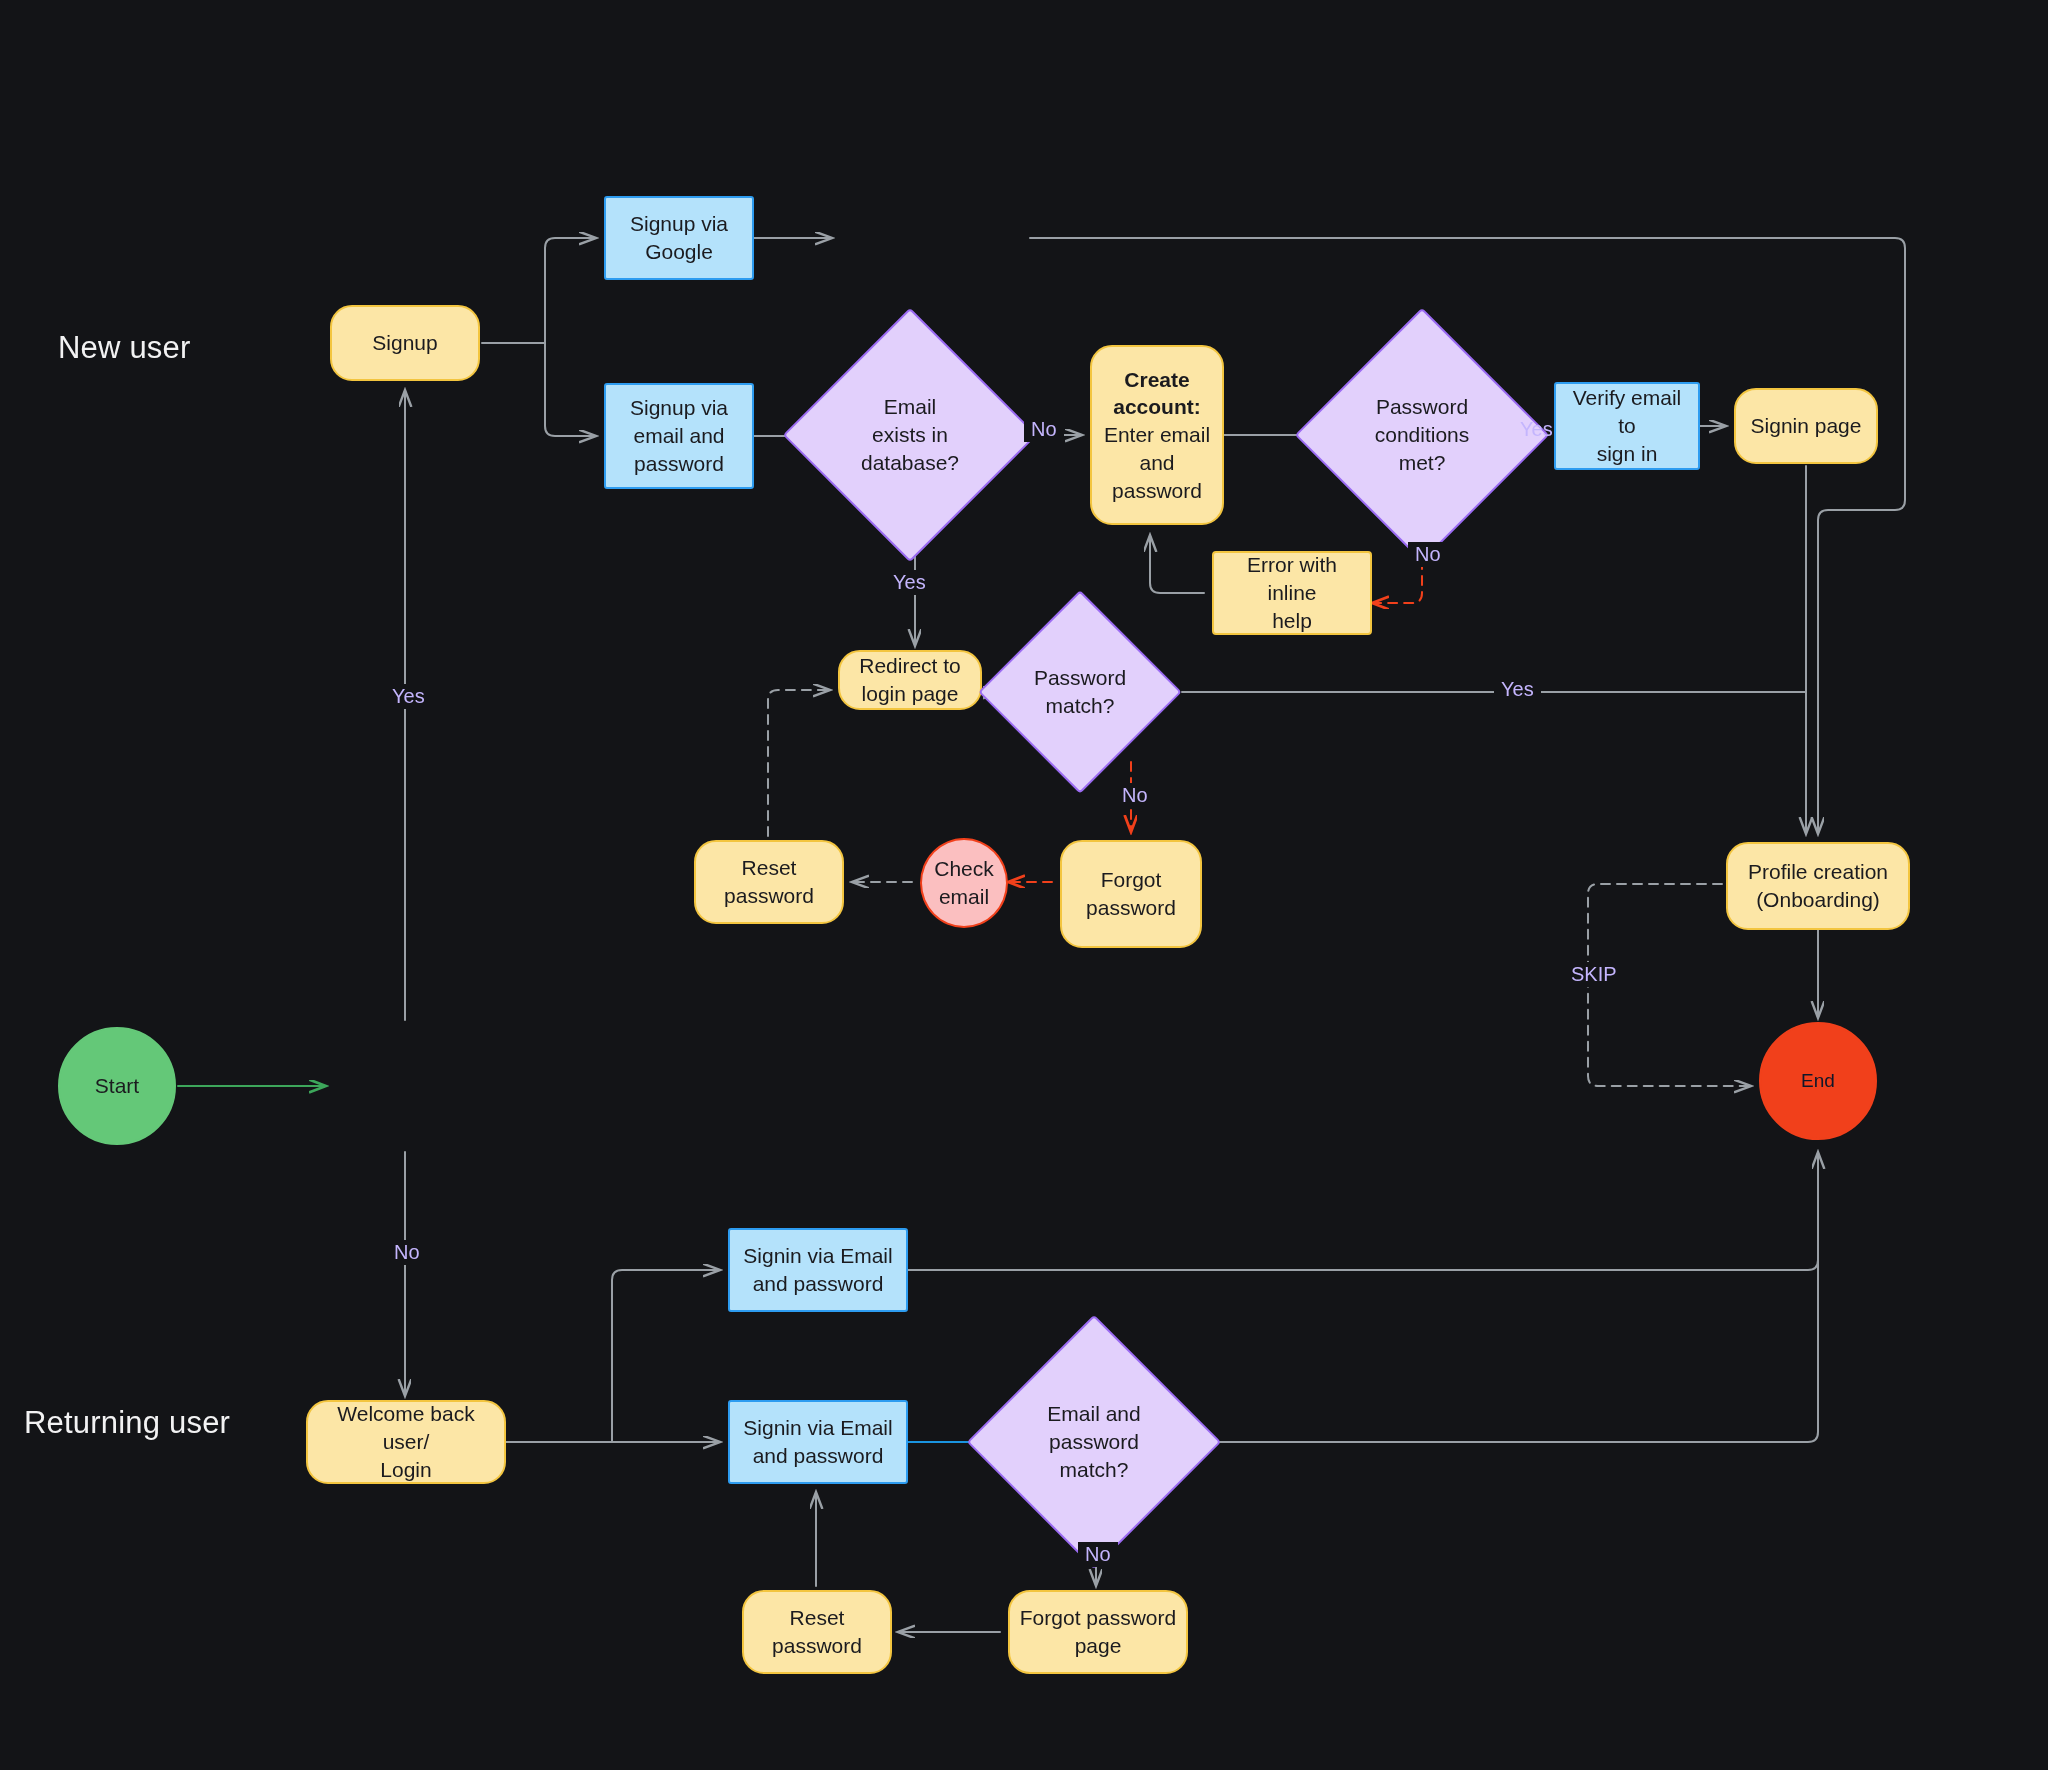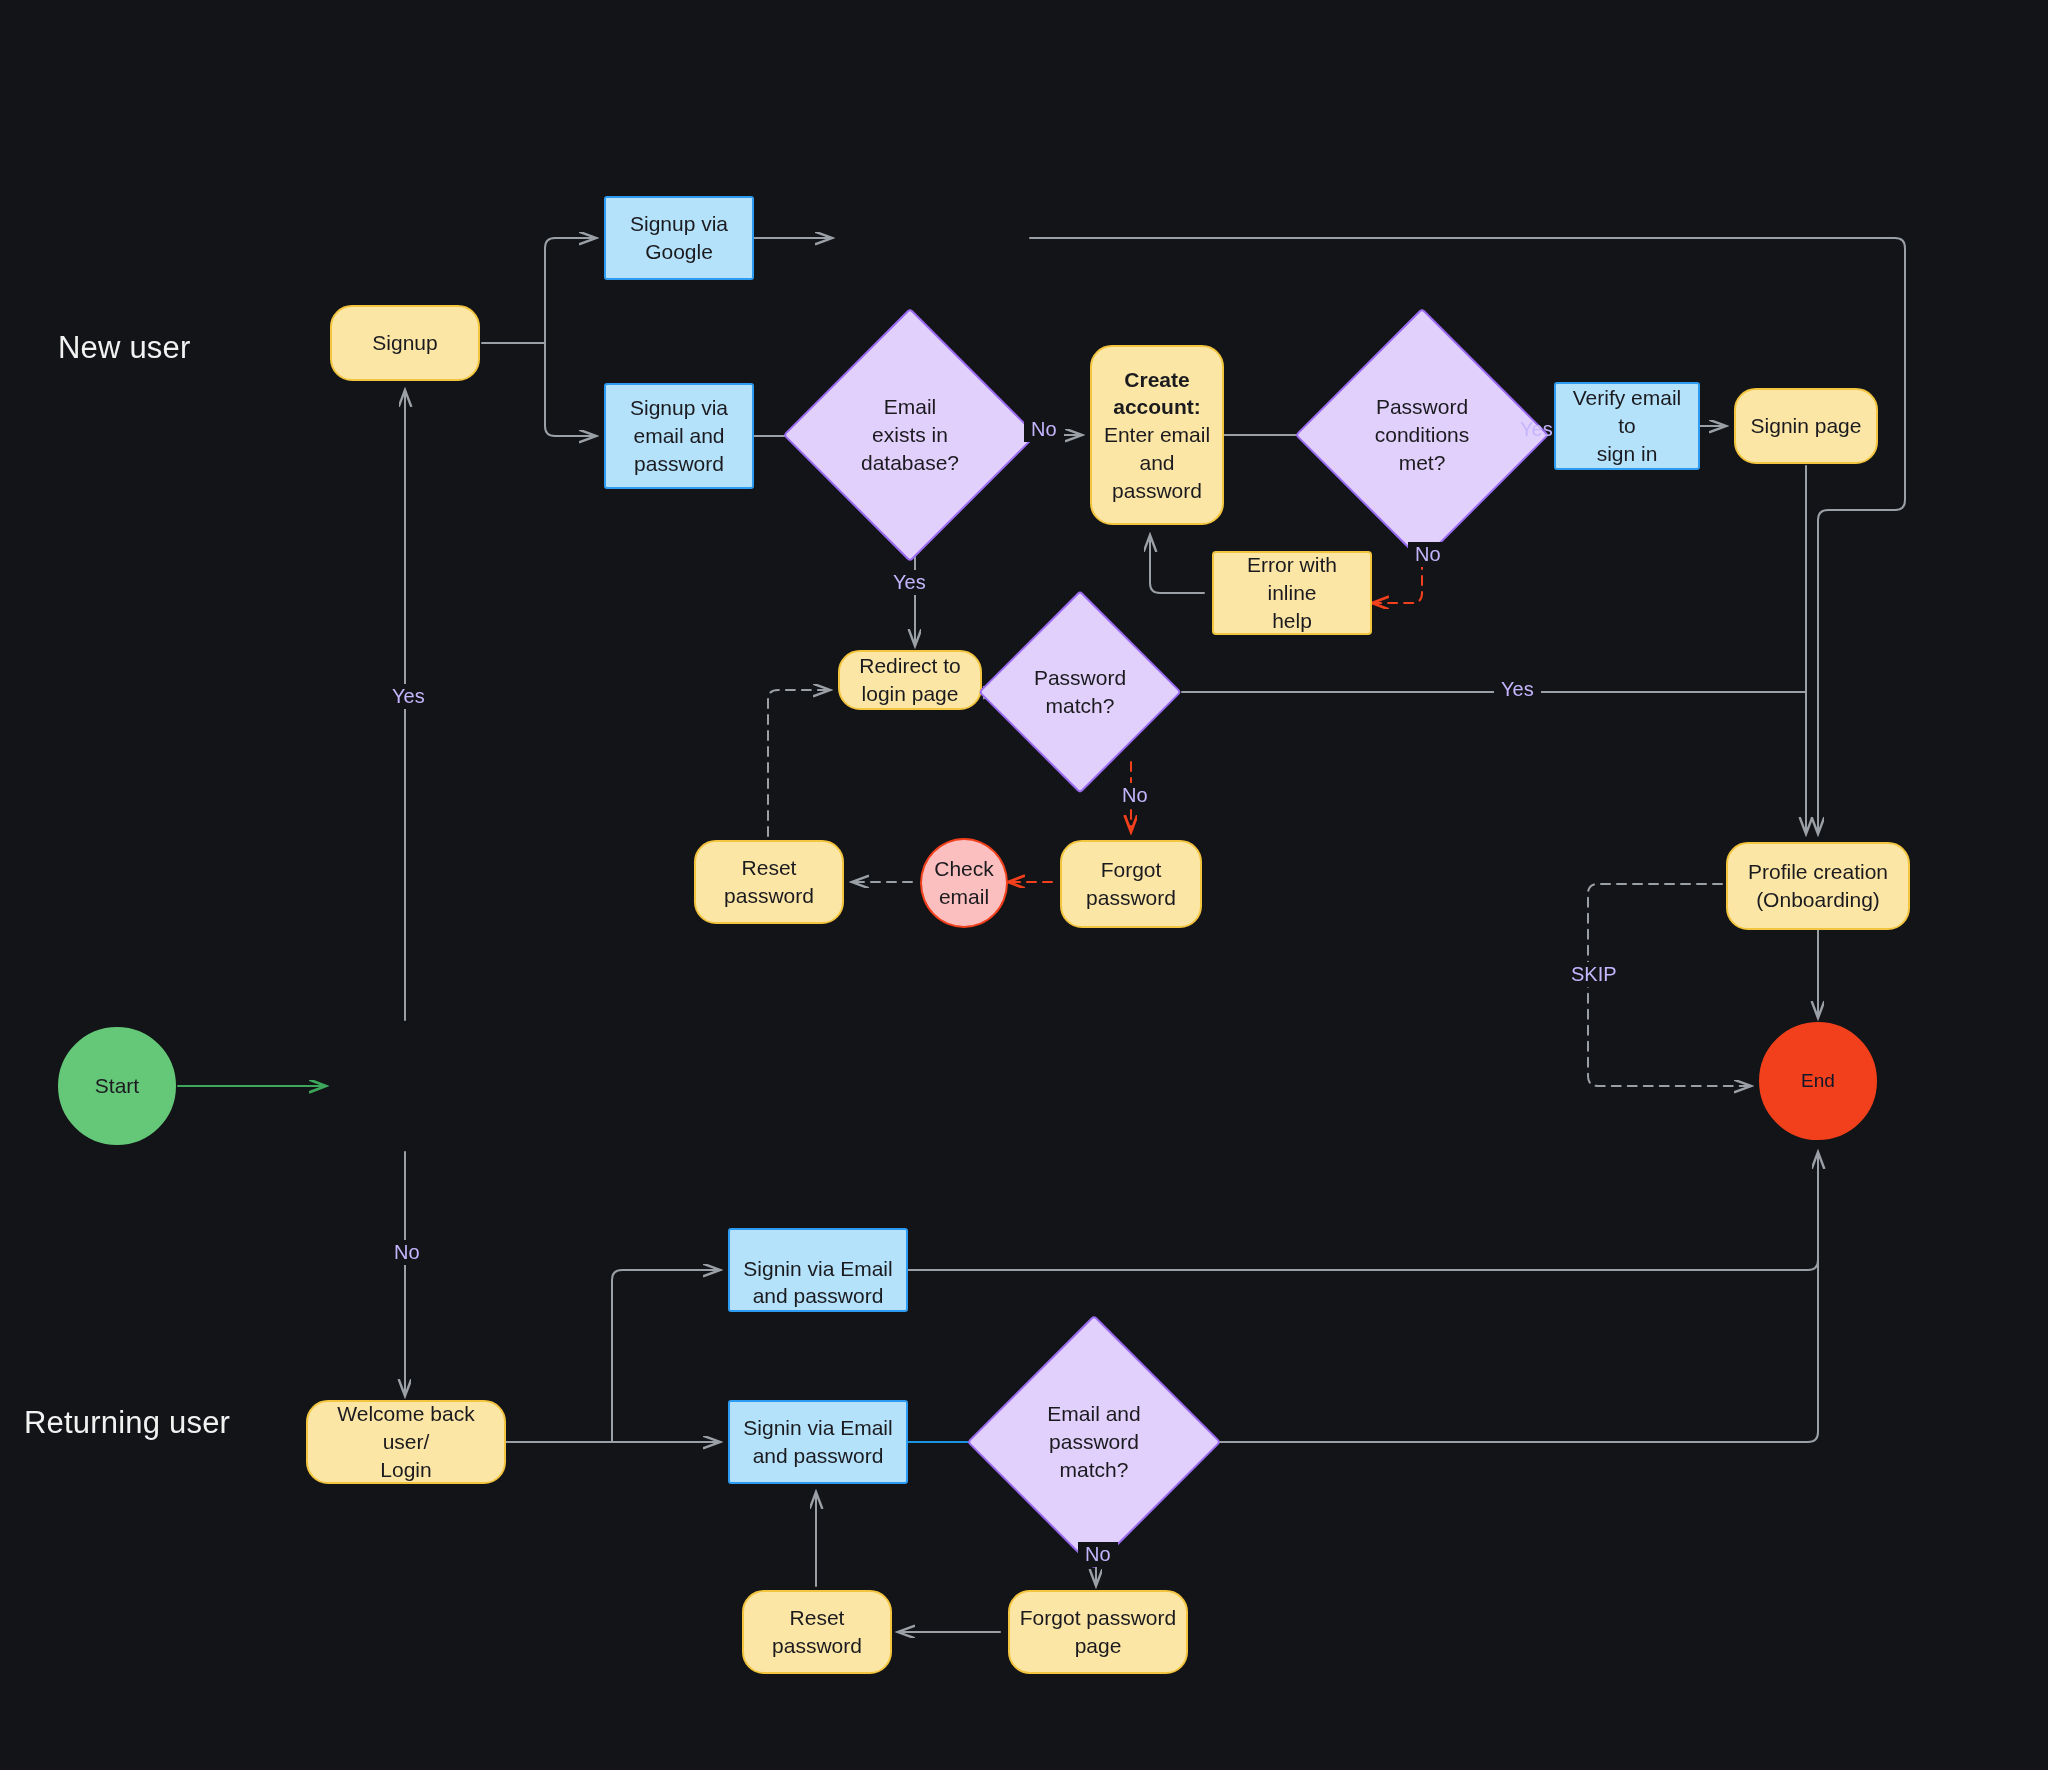--- a/index.html
+++ b/index.html
@@ -175,21 +175,21 @@
 
   <div class="node n-round" style="left:838px;top:650px;width:144px;height:60px;">
     <span>Redirect to<br>login page</span>
   </div>
 
   <div class="node n-diamond" style="left:1008px;top:620px;width:144px;height:144px;">
     <div class="dshape"></div>
     <span>Password<br>match?</span>
   </div>
 
-  <div class="node n-round" style="left:1060px;top:840px;width:142px;height:88px;">
+  <div class="node n-round" style="left:1060px;top:840px;width:142px;height:108px;">
     <span>Forgot<br>password</span>
   </div>
 
   <div class="node n-ellipse-check" style="left:920px;top:838px;width:88px;height:90px;">
     <span>Check<br>email</span>
   </div>
 
   <div class="node n-round" style="left:694px;top:840px;width:150px;height:84px;">
     <span>Reset<br>password</span>
   </div>
@@ -199,21 +199,21 @@
   </div>
 
   <div class="node n-circle-end" style="left:1759px;top:1022px;width:118px;height:118px;">
     <span>End</span>
   </div>
 
   <div class="node n-round" style="left:306px;top:1400px;width:200px;height:84px;">
     <span>Welcome back user/<br>Login</span>
   </div>
 
-  <div class="node n-rect" style="left:728px;top:1228px;width:180px;height:84px;align-items:flex-end;">
+  <div class="node n-rect" style="left:728px;top:1228px;width:180px;height:84px;">
     <span>Signin via Email
 and password</span>
   </div>
 
   <div class="node n-rect" style="left:728px;top:1400px;width:180px;height:84px;">
     <span>Signin via Email<br>and password</span>
   </div>
 
   <div class="node n-diamond" style="left:1004px;top:1352px;width:180px;height:180px;">
     <div class="dshape"></div>

